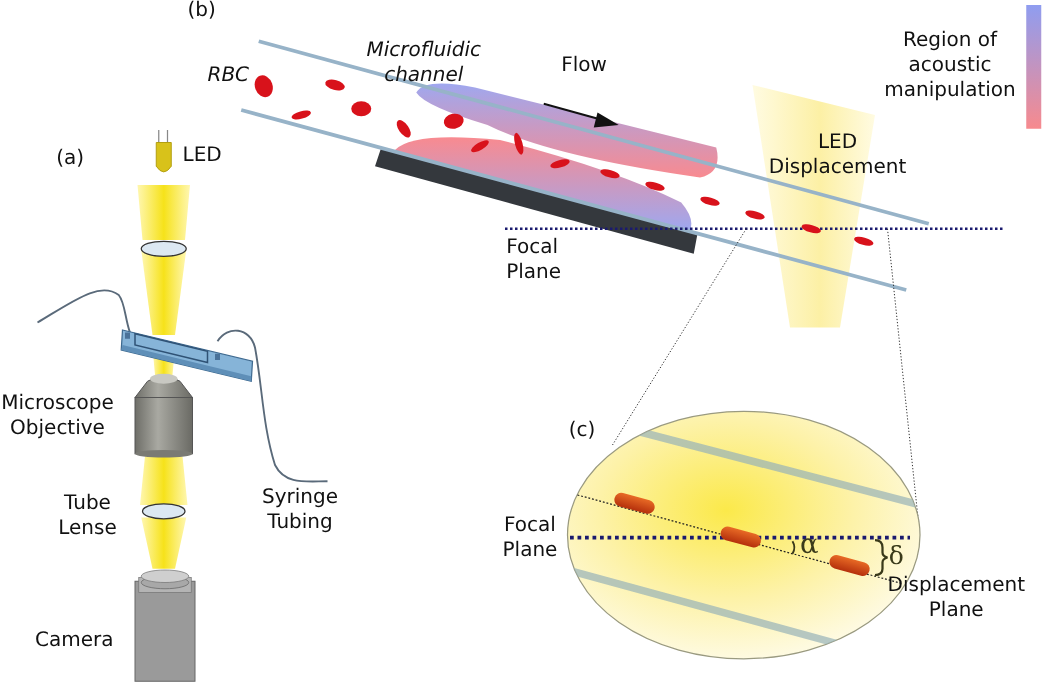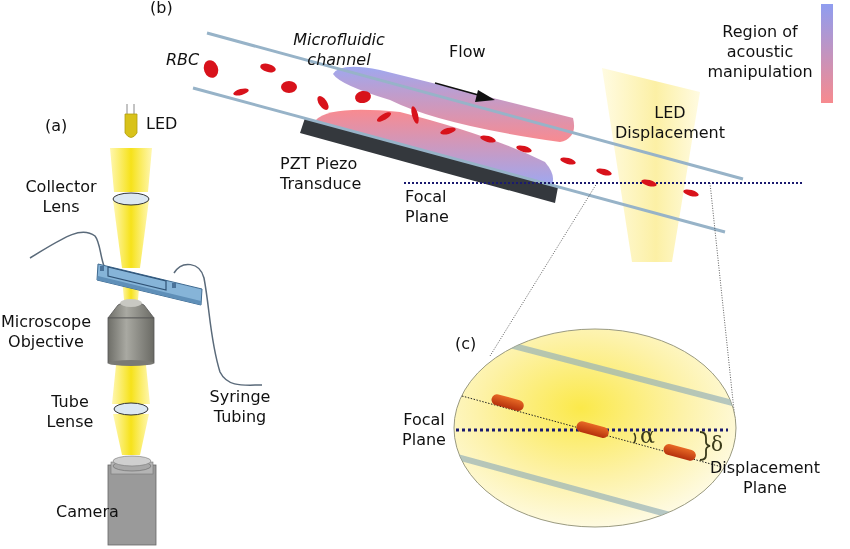--- a/index.html
+++ b/index.html
@@ -165,49 +165,41 @@
 </svg>
 
 
 
 <div class="lbl" style="left:45px;top:116px;">(a)</div>
 <div class="lbl" style="left:150px;top:-2px;">(b)</div>
 <div class="lbl" style="left:455px;top:334px;">(c)</div>
 
 
 <div class="lbl left" style="left:146px;top:114px;">LED</div>
-<div class="lbl" style="left:20px;top:177px;width:82px;">
-  <div>Collector</div>
-  <div>Lens</div>
-</div>
 <div class="lbl" style="left:-2px;top:312px;width:96px;">
   <div>Microscope</div>
   <div>Objective</div>
 </div>
 <div class="lbl" style="left:40px;top:392px;width:60px;">
   <div>Tube</div>
   <div>Lense</div>
 </div>
 <div class="lbl" style="left:200px;top:387px;width:80px;">
   <div>Syringe</div>
   <div>Tubing</div>
 </div>
-<div class="lbl left" style="left:28px;top:502px;margin-left:28px;">Camera</div>
+<div class="lbl left" style="left:28px;top:502px;">Camera</div>
 
 
 <div class="lbl left" style="left:166px;top:50px;font-style:italic;">RBC</div>
 <div class="lbl" style="left:284px;top:30px;width:110px;font-style:italic;">
   <div>Microfluidic</div>
   <div>channel</div>
 </div>
 <div class="lbl left" style="left:449px;top:42px;">Flow</div>
-<div class="lbl left" style="left:280px;top:154px;">
-  <div>PZT Piezo</div>
-  <div>Transduce</div>
-</div>
 <div class="lbl left" style="left:405px;top:187px;">
   <div>Focal</div>
   <div>Plane</div>
 </div>
 <div class="lbl" style="left:615px;top:103px;width:110px;">
   <div>LED</div>
   <div>Displacement</div>
 </div>
 <div class="lbl" style="left:700px;top:22px;width:120px;">
   <div>Region of</div>

